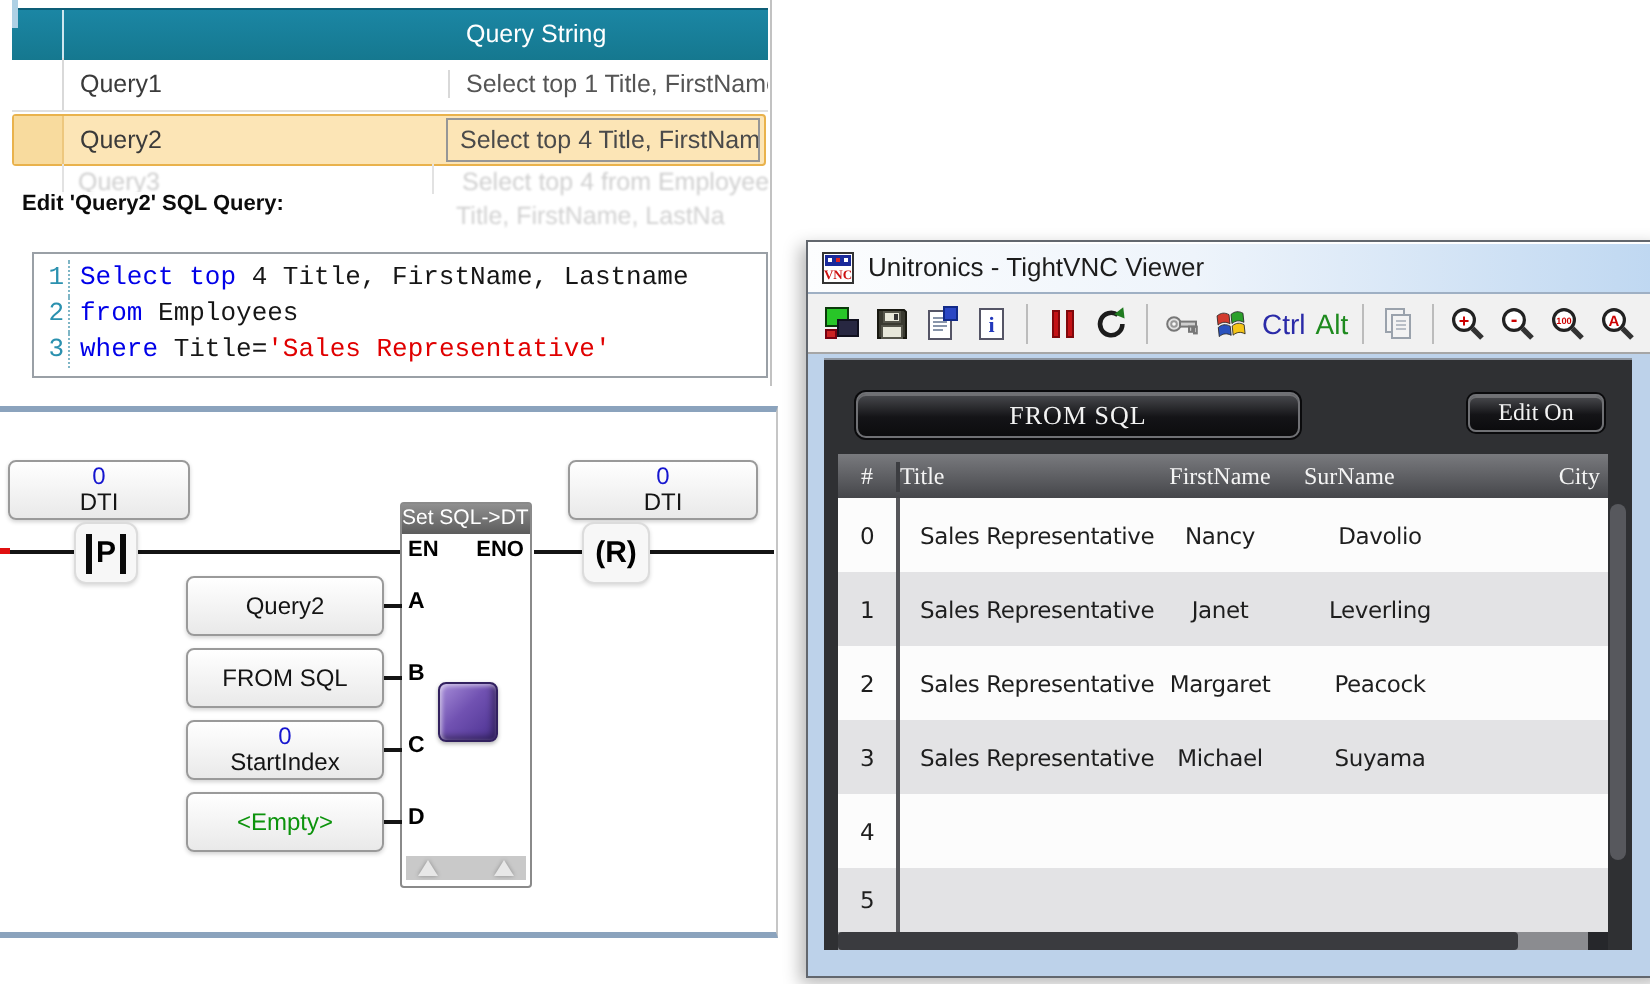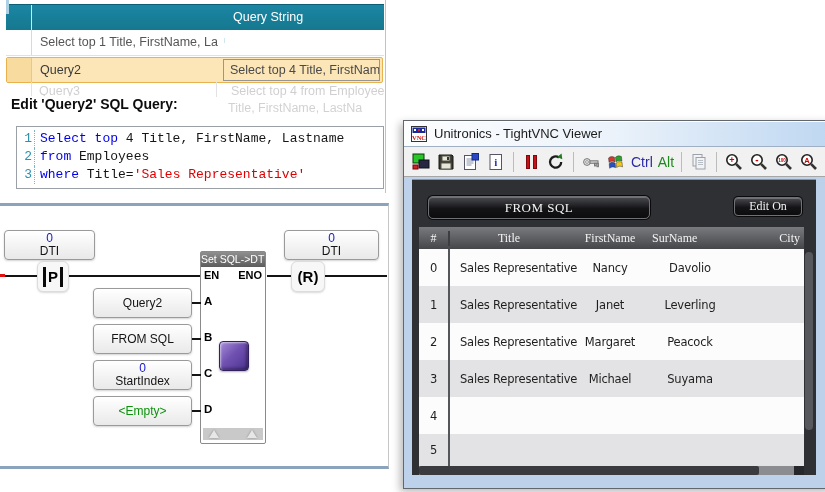--- a/index.html
+++ b/index.html
@@ -27,21 +27,21 @@
   .q2-query{flex:1;height:20px;line-height:20px;border:1px solid #969696;background:#fce5b6;
             padding-left:6px;margin-right:2px;white-space:nowrap;overflow:hidden;color:#4a4a4a;}
   .qgridv1{position:absolute;left:25px;top:82px;width:1px;height:15px;background:#e2e2e2;}
   .qgridv2{position:absolute;left:210px;top:82px;width:1px;height:15px;background:#e2e2e2;}
   .qghost{position:absolute;left:0;top:84px;width:378px;display:flex;font-size:12.5px;color:#8f8f8f;
           opacity:.42;filter:blur(.4px);}
   .qg-name{width:184px;padding-left:33px;}
   .qg-query{flex:1;padding-left:8px;white-space:nowrap;overflow:hidden;}
   .qghost2{position:absolute;left:222px;top:101px;width:154px;font-size:12.5px;color:#9b9b9b;
            opacity:.45;filter:blur(.5px);white-space:nowrap;overflow:hidden;}
-  .qheading{position:absolute;left:5px;top:96px;font-size:14px;font-weight:bold;color:#0c0c0c;background:rgba(255,255,255,.85);padding-right:6px;}
+  .qheading{position:absolute;left:5px;top:96px;font-size:11px;font-weight:bold;color:#0c0c0c;background:rgba(255,255,255,.85);padding-right:6px;}
   .sqlbox{position:absolute;left:10px;top:126px;width:366px;height:58px;border:1px solid #9aa0a6;background:#fff;
           font-family:"Liberation Mono",monospace;font-size:13px;line-height:18px;padding-top:3px;}
   .sqlline{display:flex;}
   .lnum{width:15px;flex:none;text-align:right;color:#2B91AF;border-right:1px dotted #7fb6c6;padding-right:2px;margin-right:5px;}
   .sqlline span{white-space:pre;}
   .kw{color:#0000e8;} .plain{color:#161616;} .str{color:#e00000;}
 
   
   .ladder{position:absolute;left:0;top:203px;width:388px;height:260px;background:#fff;
           border-top:3px solid #8ba3bd;border-bottom:3px solid #8ba3bd;border-right:1px solid #c6c6c6;}
@@ -95,21 +95,21 @@
   .vcontent{position:relative;height:313px;}
   .vscreen{position:absolute;left:8px;top:2px;width:404px;height:295px;background:#2f3033;border-top:1px solid #8d949e;overflow:hidden;}
   .btn-dark{position:absolute;border-radius:5px;color:#f2f2f2;font-family:"Liberation Serif",serif;text-align:center;
             background:linear-gradient(#4a4b4f,#141417 55%,#0c0c0e);
             border:1px solid #707175;box-shadow:0 0 0 1px #0a0a0c,inset 0 1px 0 rgba(255,255,255,.22);box-sizing:border-box;}
   .btn-fromsql{left:16px;top:16px;width:222px;height:23px;font-size:13px;line-height:21px;letter-spacing:.5px;}
   .btn-editon{left:322px;top:17px;width:68px;height:19px;font-size:12px;line-height:17px;border-radius:4px;}
   .vthead{position:absolute;left:7px;top:47px;width:385px;height:22px;display:flex;align-items:center;
           background:linear-gradient(#797a7e,#45464a);color:#f4f4f4;font-family:"Liberation Serif",serif;font-size:12px;}
   .c-idx{width:31px;text-align:center;flex:none;border-right:2px solid #3c3d41;box-sizing:border-box;}
-  .c-title{width:118px;text-align:center;flex:none;}
+  .c-title{width:118px;text-align:left;flex:none;}
   .c-first{width:84px;text-align:center;flex:none;}
   .c-sur{width:76px;flex:none;}
   .c-city{flex:1;text-align:right;padding-right:4px;}
   .vrow{position:absolute;left:7px;width:385px;height:37px;display:flex;align-items:center;
         font-family:"DejaVu Sans",sans-serif;font-size:11.5px;letter-spacing:-.2px;color:#1e1e1e;}
   .row-a{background:#fcfcfc;} .row-b{background:#e3e3e5;}
   .v-idx{width:31px;height:100%;flex:none;display:flex;align-items:center;justify-content:center;
          border-right:2px solid #55565a;box-sizing:border-box;}
   .v-title{width:118px;flex:none;padding-left:10px;white-space:nowrap;box-sizing:border-box;}
   .v-first{width:84px;flex:none;text-align:center;}
@@ -127,20 +127,21 @@
 <div id="page">
 
   <div class="qpanel">
     <div class="qhead">
       <div class="qh-sel"></div>
       <div class="qh-name">Name</div>
       <div class="qh-query">Query String</div>
     </div>
     <div class="qrow1">
       <div class="qr-sel"></div>
+      <div class="qr-name">Query1</div>
       <div class="qr-query">Select top 1 Title, FirstName, La</div>
     </div>
     <div class="qrow2">
       <div class="q2-sel"></div>
       <div class="q2-name">Query2</div>
       <div class="q2-query">Select top 4 Title, FirstName, La</div>
     </div>
     <div class="qgridv1"></div>
     <div class="qgridv2"></div>
     <div class="qghost">

